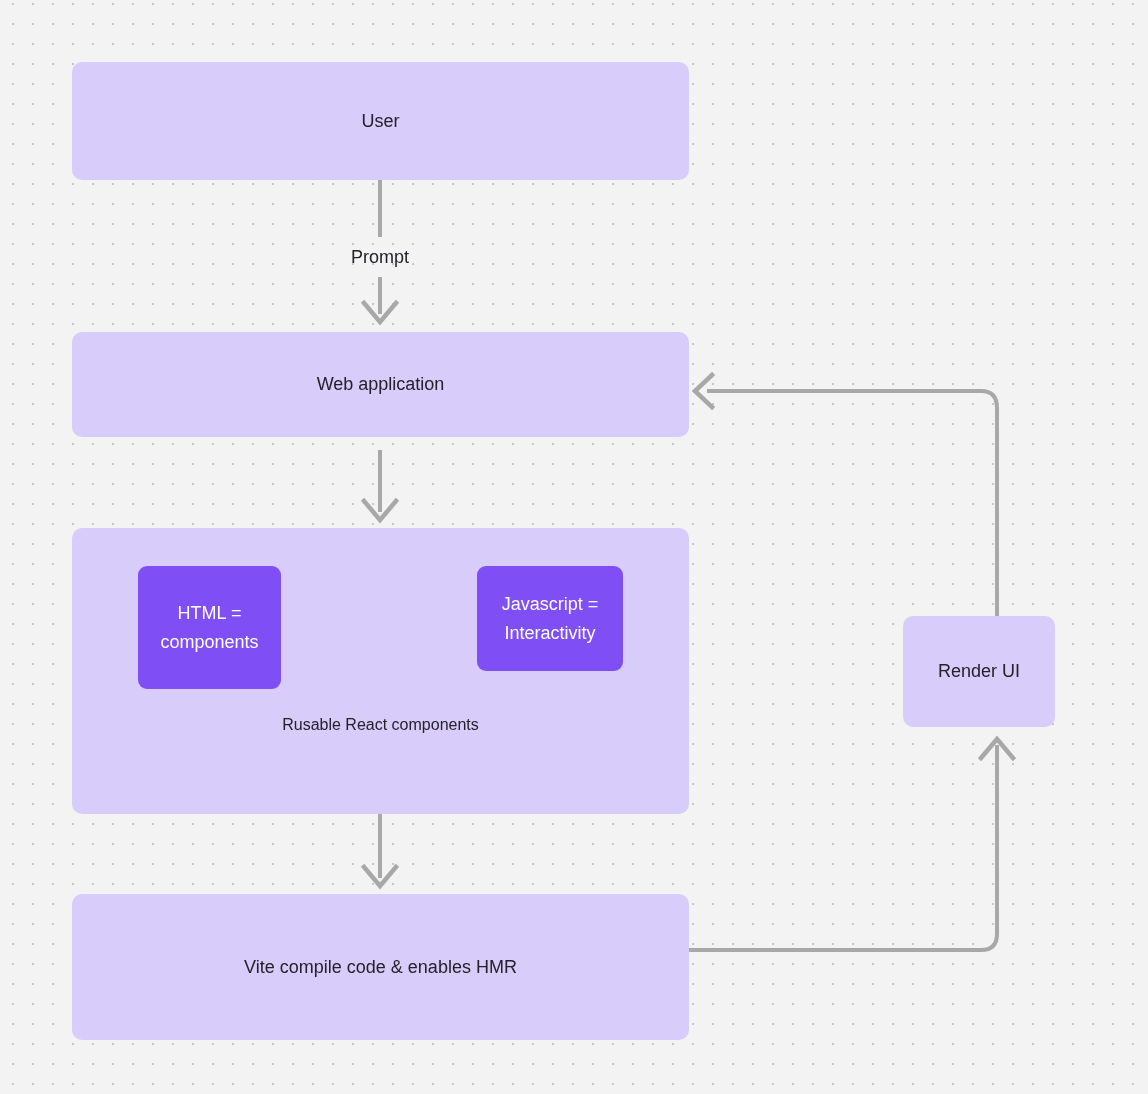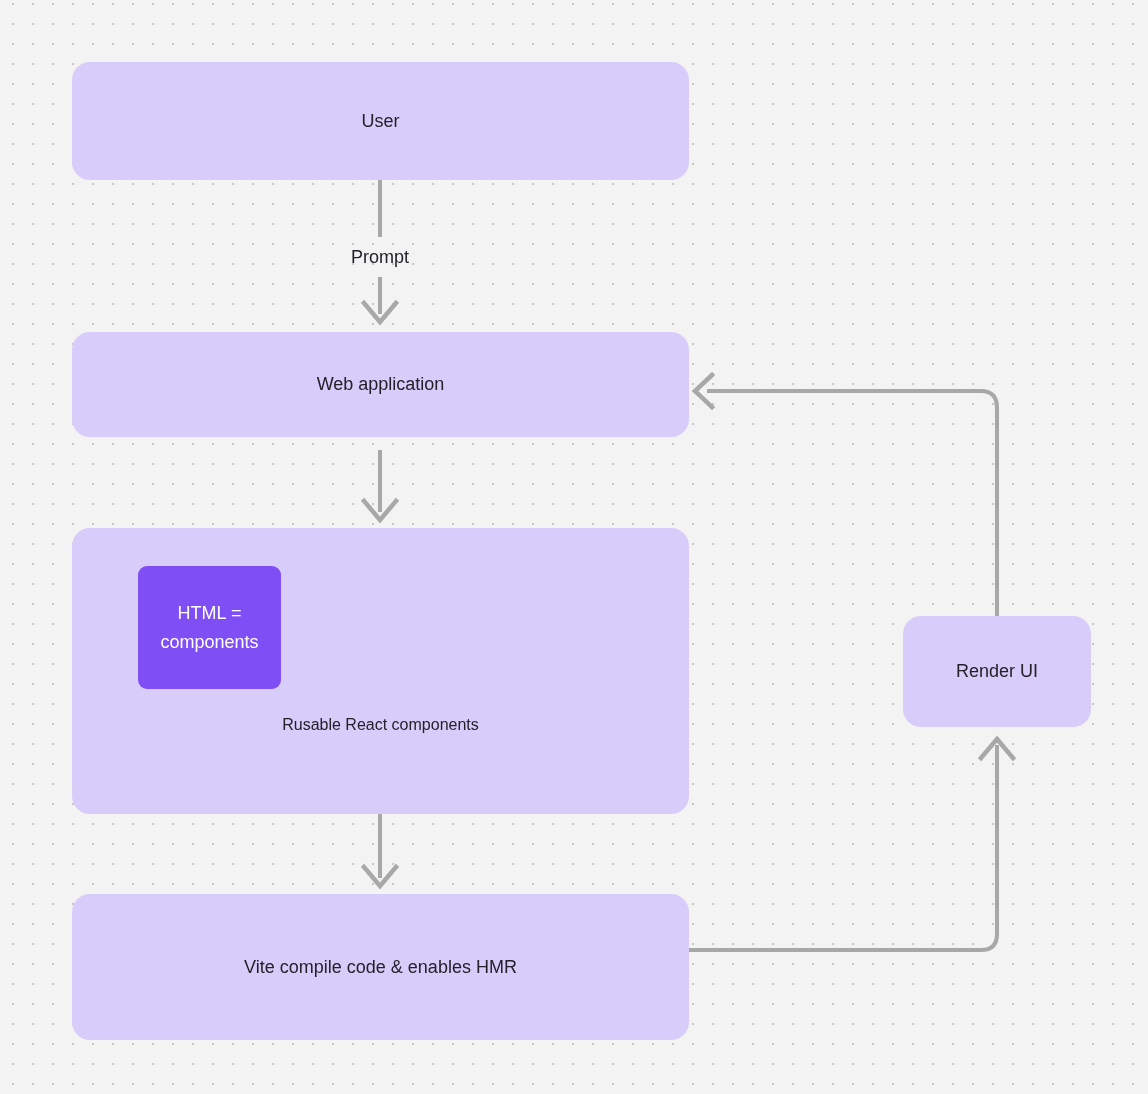--- a/index.html
+++ b/index.html
@@ -26,21 +26,21 @@
   .node {
     position: absolute;
     box-sizing: border-box;
     display: flex;
     align-items: center;
     justify-content: center;
     text-align: center;
     color: #23222b;
     font-size: 18px;
     line-height: 1.6;
-    border-radius: 18px;
+    border-radius: 10px;
   }
   .node-outer {
     background: #d8ccfa;
   }
   .node-inner {
     background: #7f4ef5;
     color: #ffffff;
     border-radius: 9px;
     font-size: 18px;
     line-height: 1.58;
@@ -52,21 +52,21 @@
     align-items: flex-start;
     justify-content: center;
     text-align: center;
     color: #23222b;
     font-size: 16px;
   }
   #user-node      { left: 72px;  top: 62px;  width: 617px; height: 118px; }
   #web-app-node   { left: 72px;  top: 332px; width: 617px; height: 105px; }
   #components-node{ left: 72px;  top: 528px; width: 617px; height: 286px; }
   #vite-node      { left: 72px;  top: 894px; width: 617px; height: 146px; }
-  #render-ui-node { left: 903px; top: 616px; width: 188px; height: 111px; }
+  #render-ui-node { left: 903px; top: 616px; width: 152px; height: 111px; }
 
   #html-box { left: 138px; top: 566px; width: 143px; height: 123px; }
   #css-box  { left: 307px; top: 566px; width: 146px; height: 105px; }
   #js-box   { left: 477px; top: 566px; width: 146px; height: 105px; }
 
   #components-caption {
     left: 72px; top: 716px; width: 617px; height: 30px;
   }
 
   #edges {
@@ -137,20 +137,26 @@
   <div class="node node-outer" id="components-node"></div>
 
   <div class="node node-inner" id="html-box">
     <span>
       <span>HTML =</span><br>
       <span>components</span>
     </span>
   </div>
 
 
+  <div class="node node-inner" id="js-box">
+    <span>
+      <span>Javascript =</span><br>
+      <span>Interactivity</span>
+    </span>
+  </div>
 
   <div class="node-label-top" id="components-caption">Rusable React components</div>
 
   <div class="node node-outer" id="vite-node">
     <span>Vite compile code &amp; enables HMR</span>
   </div>
 
   <div class="node node-outer" id="render-ui-node">
     <span>Render UI</span>
   </div>

